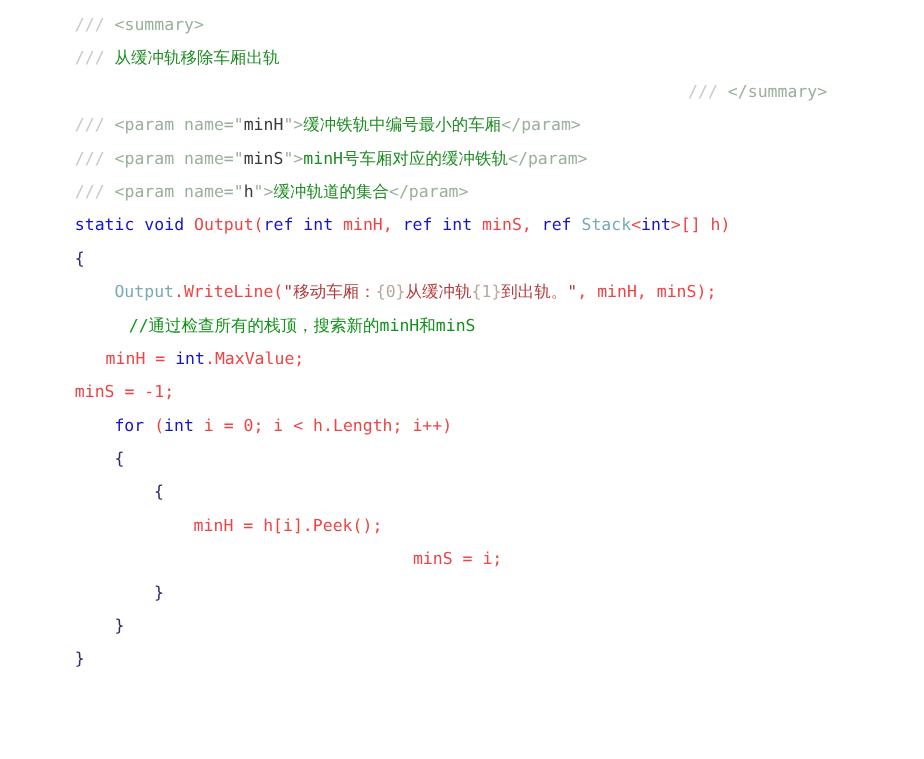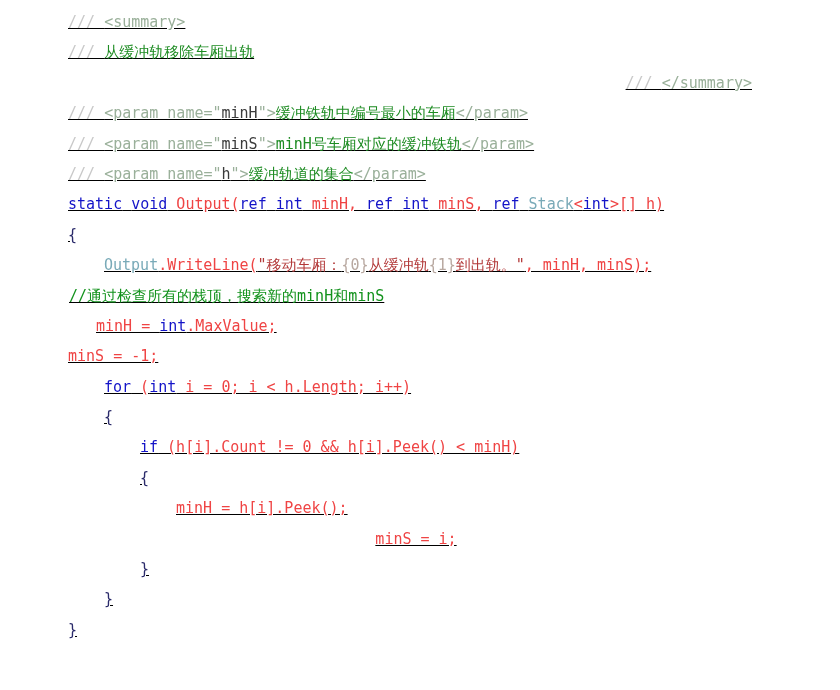--- a/index.html
+++ b/index.html
@@ -11,21 +11,20 @@
   body {
     width: 840px;
     height: 690px;
     overflow: hidden;
     font-family: "DejaVu Sans Mono", "Liberation Mono", monospace;
   }
   #code-block {
     padding: 7px 0 0 0;
     box-sizing: border-box;
     width: 752px;
-    text-decoration: underline;
   }
   .code-line {
     display: block;
     white-space: pre;
     font-family: "DejaVu Sans Mono", "Liberation Mono", monospace;
     font-size: 15px;
     line-height: 30.4px;
     height: 30.4px;
     padding-left: 68px;
     color: #000000;
@@ -50,25 +49,24 @@
 <div id="code-block">
     <div class="code-line" style="padding-left: 68px;"><span class="tok-docslash">/// </span><span class="tok-doctag">&lt;summary&gt;</span></div>
     <div class="code-line" style="padding-left: 68px;"><span class="tok-docslash">/// </span><span class="tok-doctext">从缓冲轨移除车厢出轨</span></div>
     <div class="code-line" style="padding-left: 68px; text-align: right;"><span class="tok-docslash">/// </span><span class="tok-doctag">&lt;/summary&gt;</span></div>
     <div class="code-line" style="padding-left: 68px;"><span class="tok-docslash">/// </span><span class="tok-doctag">&lt;param name="</span><span class="tok-docattrval">minH</span><span class="tok-doctag">"&gt;</span><span class="tok-doctext">缓冲铁轨中编号最小的车厢</span><span class="tok-doctag">&lt;/param&gt;</span></div>
     <div class="code-line" style="padding-left: 68px;"><span class="tok-docslash">/// </span><span class="tok-doctag">&lt;param name="</span><span class="tok-docattrval">minS</span><span class="tok-doctag">"&gt;</span><span class="tok-doctext">minH号车厢对应的缓冲铁轨</span><span class="tok-doctag">&lt;/param&gt;</span></div>
     <div class="code-line" style="padding-left: 68px;"><span class="tok-docslash">/// </span><span class="tok-doctag">&lt;param name="</span><span class="tok-docattrval">h</span><span class="tok-doctag">"&gt;</span><span class="tok-doctext">缓冲轨道的集合</span><span class="tok-doctag">&lt;/param&gt;</span></div>
     <div class="code-line" style="padding-left: 68px;"><span class="tok-keyword">static</span><span class="tok-plain"> </span><span class="tok-keyword">void</span><span class="tok-plain"> Output(</span><span class="tok-keyword">ref</span><span class="tok-plain"> </span><span class="tok-keyword">int</span><span class="tok-plain"> minH, </span><span class="tok-keyword">ref</span><span class="tok-plain"> </span><span class="tok-keyword">int</span><span class="tok-plain"> minS, </span><span class="tok-keyword">ref</span><span class="tok-plain"> </span><span class="tok-type">Stack</span><span class="tok-plain">&lt;</span><span class="tok-keyword">int</span><span class="tok-plain">&gt;[] h)</span></div>
     <div class="code-line" style="padding-left: 68px;"><span class="tok-brace">{</span></div>
     <div class="code-line" style="padding-left: 104px;"><span class="tok-type">Output</span><span class="tok-plain">.WriteLine(</span><span class="tok-string">"移动车厢：</span><span class="tok-fmt">{0}</span><span class="tok-string">从缓冲轨</span><span class="tok-fmt">{1}</span><span class="tok-string">到出轨。"</span><span class="tok-plain">, minH, minS);</span></div>
-    <div class="code-line" style="padding-left: 69px;"><span class="tok-comment">//通过检查所有的栈顶，搜索新的minH和minS</span></div>
+    <div class="code-line" style="padding-left: 69px; margin-left: 48px;"><span class="tok-comment">//通过检查所有的栈顶，搜索新的minH和minS</span></div>
     <div class="code-line" style="padding-left: 96px;"><span class="tok-plain">minH = </span><span class="tok-keyword">int</span><span class="tok-plain">.MaxValue;</span></div>
     <div class="code-line" style=""><span class="tok-plain">minS = -1;</span></div>
     <div class="code-line" style="padding-left: 104px;"><span class="tok-keyword">for</span><span class="tok-plain"> (</span><span class="tok-keyword">int</span><span class="tok-plain"> i = 0; i &lt; h.Length; i++)</span></div>
     <div class="code-line" style="padding-left: 104px;"><span class="tok-brace">{</span></div>
-    <div class="code-line" style="padding-left: 140px;"><span class="tok-keyword">if</span><span class="tok-plain"> (h[i].Count != 0 &amp;&amp; h[i].Peek() &lt; minH)</span></div>
     <div class="code-line" style="padding-left: 140px;"><span class="tok-brace">{</span></div>
     <div class="code-line" style="padding-left: 176px;"><span class="tok-plain">minH = h[i].Peek();</span></div>
     <div class="code-line" style="padding-left: 80px; text-align: center;"><span class="tok-plain">minS = i;</span></div>
     <div class="code-line" style="padding-left: 140px;"><span class="tok-brace">}</span></div>
     <div class="code-line" style="padding-left: 104px;"><span class="tok-brace">}</span></div>
     <div class="code-line" style="padding-left: 68px;"><span class="tok-brace">}</span></div>
   </div>
 
 </body></html>

